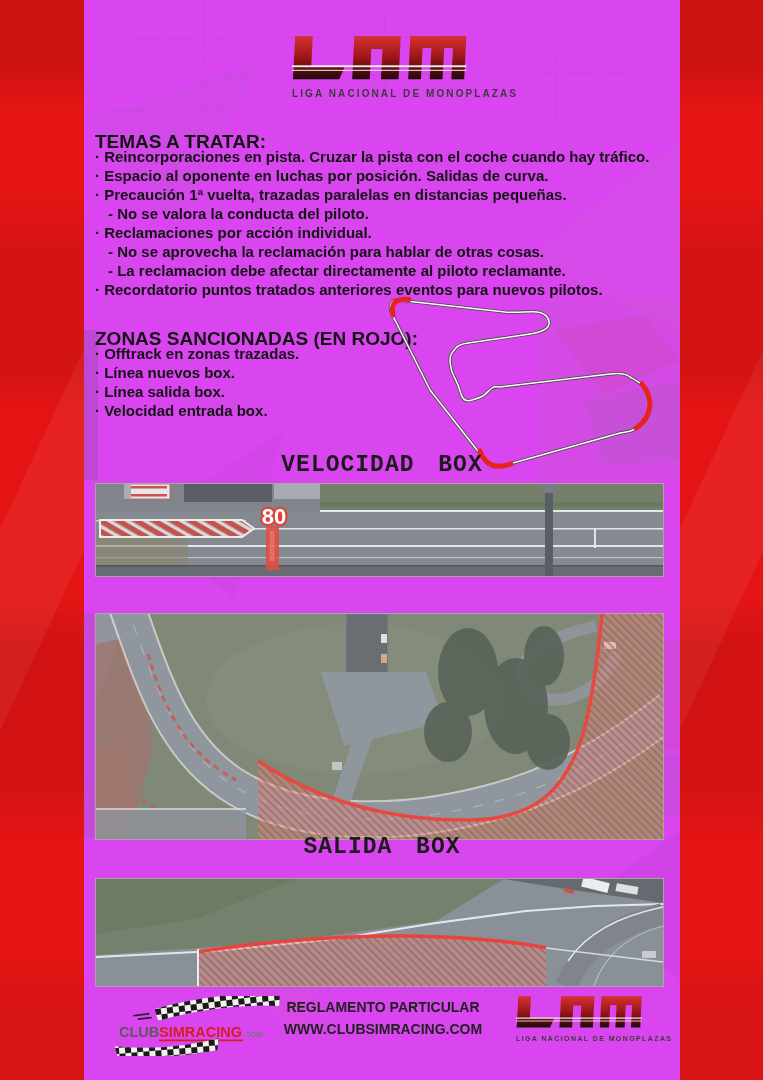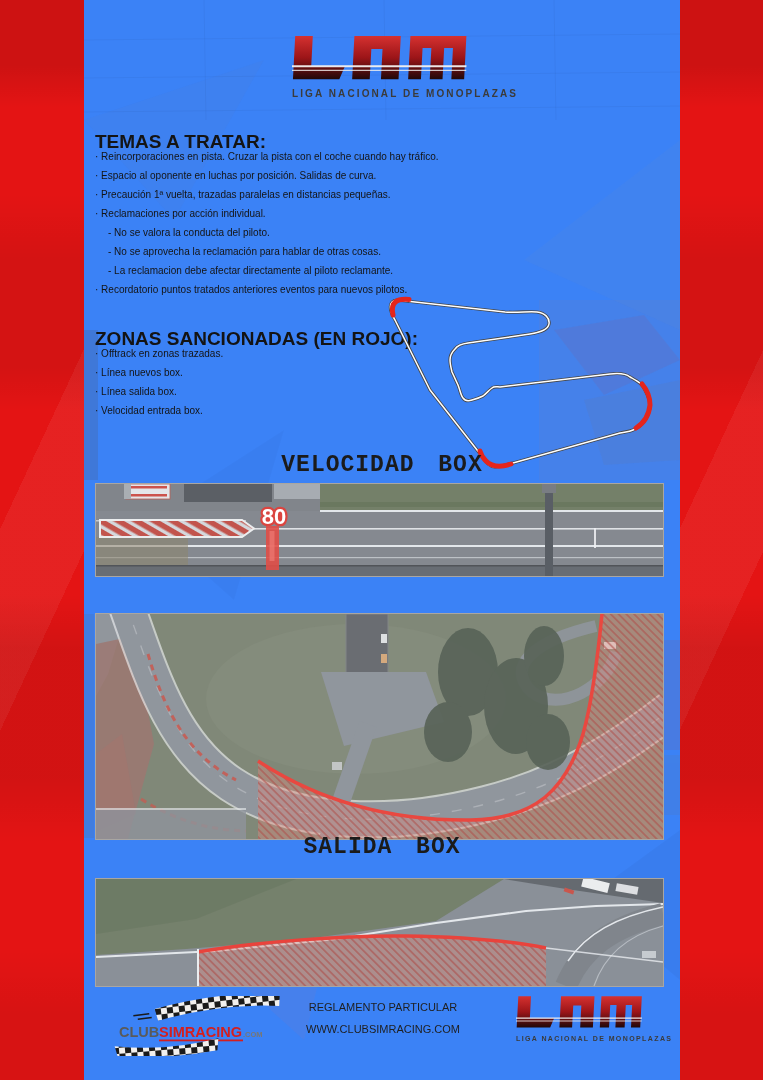--- a/index.html
+++ b/index.html
@@ -1,39 +1,39 @@
 <!DOCTYPE html>
 <html><head>
 <meta charset="utf-8">
 <style>
   html,body{margin:0;padding:0;}
   body{width:763px;height:1080px;font-family:"Liberation Sans",sans-serif;}
-  .page{position:relative;width:763px;height:1080px;background:#3b82f6;overflow:hidden;}
+  .page{position:relative;width:763px;height:1080px;background:#d946ef;overflow:hidden;}
   .abs{position:absolute;}
   
   .border-red{top:0;height:1080px;background:#e41414;
     background-image:
       linear-gradient(180deg, rgba(0,0,0,.10) 0%, rgba(0,0,0,.10) 6%, rgba(0,0,0,0) 10%,
         rgba(0,0,0,0) 18%, rgba(0,0,0,.07) 24%, rgba(0,0,0,.07) 34%, rgba(0,0,0,0) 38%,
         rgba(0,0,0,0) 55%, rgba(0,0,0,.08) 60%, rgba(0,0,0,.08) 72%, rgba(0,0,0,0) 78%,
         rgba(0,0,0,0) 88%, rgba(0,0,0,.06) 94%),
       linear-gradient(115deg, rgba(255,255,255,0) 42%, rgba(255,255,255,.06) 42%, rgba(255,255,255,.06) 58%, rgba(255,255,255,0) 58%);}
   .bl{left:0;width:84px;} .br{left:680px;width:83px;}
   
   .bgtex{left:84px;top:0;width:596px;height:1080px;pointer-events:none;}
   
   .h-bold{font-weight:700;font-size:19px;color:#141414;white-space:nowrap;}
-  .line{font-weight:400;font-size:10px;color:#141414;line-height:19px;white-space:nowrap;}
+  .line{font-weight:700;font-size:15px;color:#141414;line-height:19px;white-space:nowrap;}
   .line.ind{padding-left:13px;}
   .sec-title{left:84px;width:596px;text-align:center;font-family:"Liberation Mono",monospace;
     font-weight:700;font-size:23px;color:#1b1b1b;letter-spacing:1px;word-spacing:9px;white-space:nowrap;}
   .img-frame{border:1px solid #a9a6a2;background:#777;}
   
   .foot-center{left:258px;top:996px;width:250px;text-align:center;}
-  .foot-center .l{font-weight:400;font-size:11px;color:#1f1f1f;line-height:22px;white-space:nowrap;}
+  .foot-center .l{font-weight:700;font-size:14px;color:#1f1f1f;line-height:22px;white-space:nowrap;}
   .lnm-tag{font-weight:700;color:#3b3b3b;white-space:nowrap;}
 </style>
 </head>
 <body>
 
 <div class="page">
 
   <svg width="0" height="0" style="position:absolute">
     <defs>
       <linearGradient id="lnmg" x1="0" y1="0" x2="0" y2="1">
@@ -97,22 +97,22 @@
       </g>
     </svg>
     <div class="lnm-tag" style="font-size:10px;letter-spacing:2.1px;margin-top:3px;">LIGA NACIONAL DE MONOPLAZAS</div>
   </div>
 
   <div class="abs h-bold" style="left:95px;top:131px;">TEMAS A TRATAR:</div>
   <div class="abs" style="left:95px;top:147px;">
     <div class="line">· Reincorporaciones en pista. Cruzar la pista con el coche cuando hay tráfico.</div>
     <div class="line">· Espacio al oponente en luchas por posición. Salidas de curva.</div>
     <div class="line">· Precaución 1ª vuelta, trazadas paralelas en distancias pequeñas.</div>
+    <div class="line ind">- No se valora la conducta del piloto.</div>
     <div class="line">· Reclamaciones por acción individual.</div>
-    <div class="line ind">- No se valora la conducta del piloto.</div>
     <div class="line ind">- No se aprovecha la reclamación para hablar de otras cosas.</div>
     <div class="line ind">- La reclamacion debe afectar directamente al piloto reclamante.</div>
     <div class="line">· Recordatorio puntos tratados anteriores eventos para nuevos pilotos.</div>
   </div>
 
   <div class="abs h-bold" style="left:95px;top:328px;">ZONAS SANCIONADAS (EN ROJO):</div>
   <div class="abs" style="left:95px;top:344px;">
     <div class="line">· Offtrack en zonas trazadas.</div>
     <div class="line">· Línea nuevos box.</div>
     <div class="line">· Línea salida box.</div>

